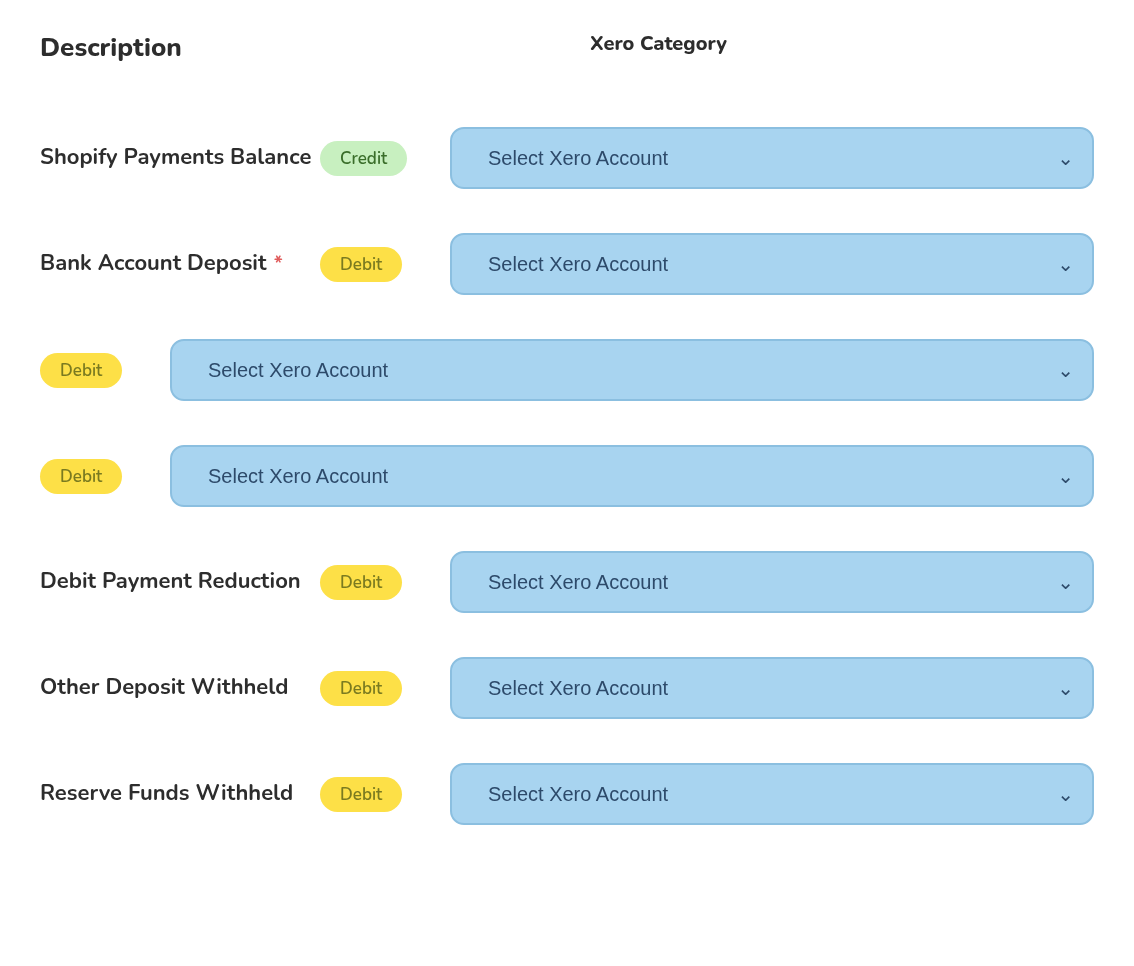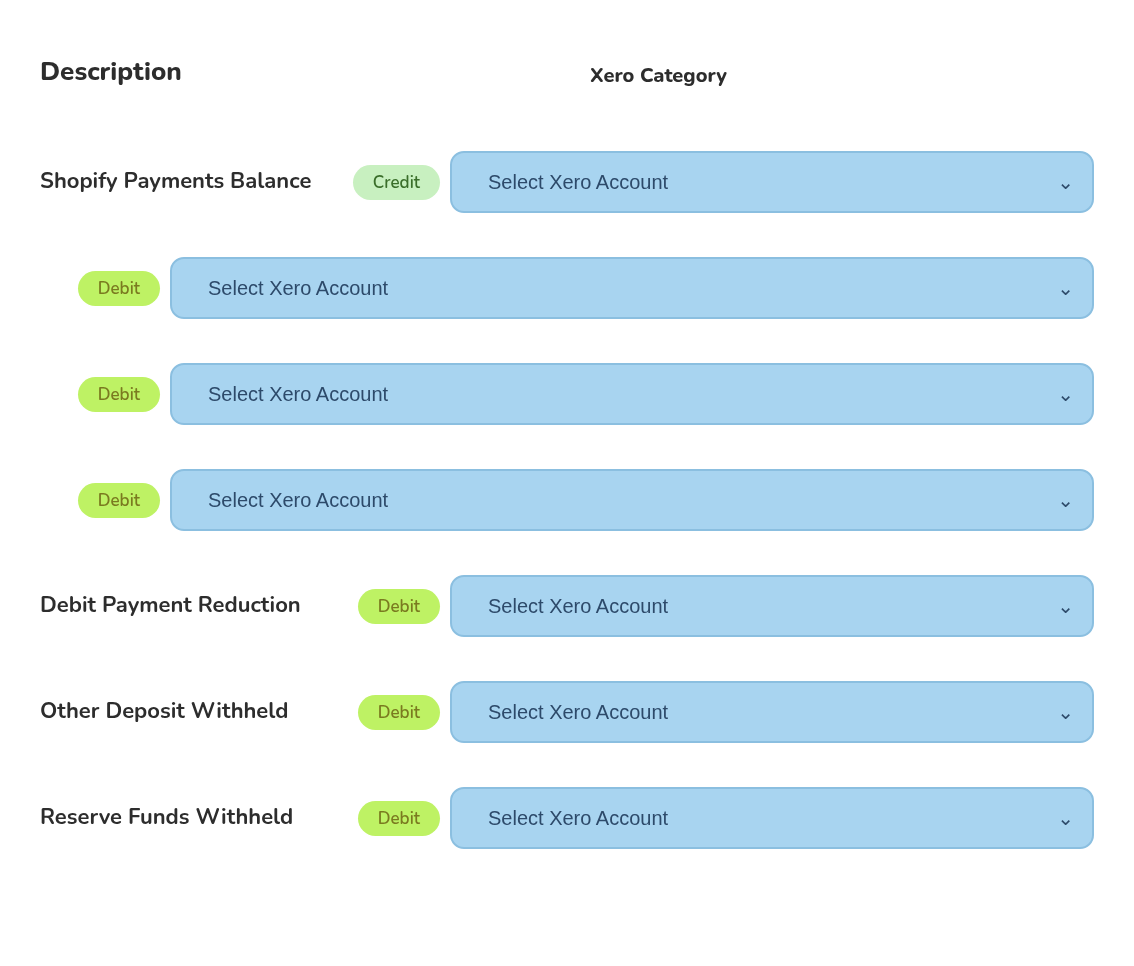--- a/index.html
+++ b/index.html
@@ -11,24 +11,23 @@
     body {
       font-family: 'Nunito', 'Segoe UI', Arial, sans-serif;
       background: #ffffff;
       padding: 30px 40px;
       width: 1134px;
       min-height: 966px;
     }
 
     .header-row {
       display: flex;
-      align-items: flex-end;
+      align-items: flex-start;
       margin-bottom: 30px;
       padding-bottom: 10px;
-      margin-top: 24px;
     }
 
     .col-description-header {
       width: 420px;
       font-size: 26px;
       font-weight: 800;
       color: #2d2d2d;
     }
 
     .col-xero-header {
@@ -58,38 +57,38 @@
     .required-asterisk {
       color: #e05c5c;
       font-size: 20px;
       margin-left: 2px;
     }
 
     .col-badge {
       width: 120px;
       display: flex;
       align-items: center;
-      justify-content: flex-end;
+      justify-content: flex-start;
     }
 
     .badge {
       padding: 6px 20px;
       border-radius: 20px;
       font-size: 17px;
       font-weight: 600;
       color: #5a5a2a;
     }
 
     .badge-credit {
       background-color: #c8f0c0;
       color: #3a6e2a;
     }
 
     .badge-debit {
-      background-color: #bef264;
+      background-color: #fde047;
       color: #7a7a20;
     }
 
     .col-select {
       flex: 1;
       margin-left: 10px;
     }
 
     .select-wrapper {
       position: relative;
@@ -134,20 +133,21 @@
     <div class="row">
       <div class="col-description">Shopify Payments Balance</div>
       <div class="col-badge">
         <span class="badge badge-credit">Credit</span>
       </div>
       <div class="col-select">
         <div class="select-wrapper"><select><option value="">Select Xero Account</option></select><span class="chevron-icon">⌄</span></div>
       </div>
     </div>
     <div class="row">
+      <div class="col-description">Bank Account Deposit<span class="required-asterisk"> *</span></div>
       <div class="col-badge">
         <span class="badge badge-debit">Debit</span>
       </div>
       <div class="col-select">
         <div class="select-wrapper"><select><option value="">Select Xero Account</option></select><span class="chevron-icon">⌄</span></div>
       </div>
     </div>
     <div class="row">
       <div class="col-badge">
         <span class="badge badge-debit">Debit</span>

